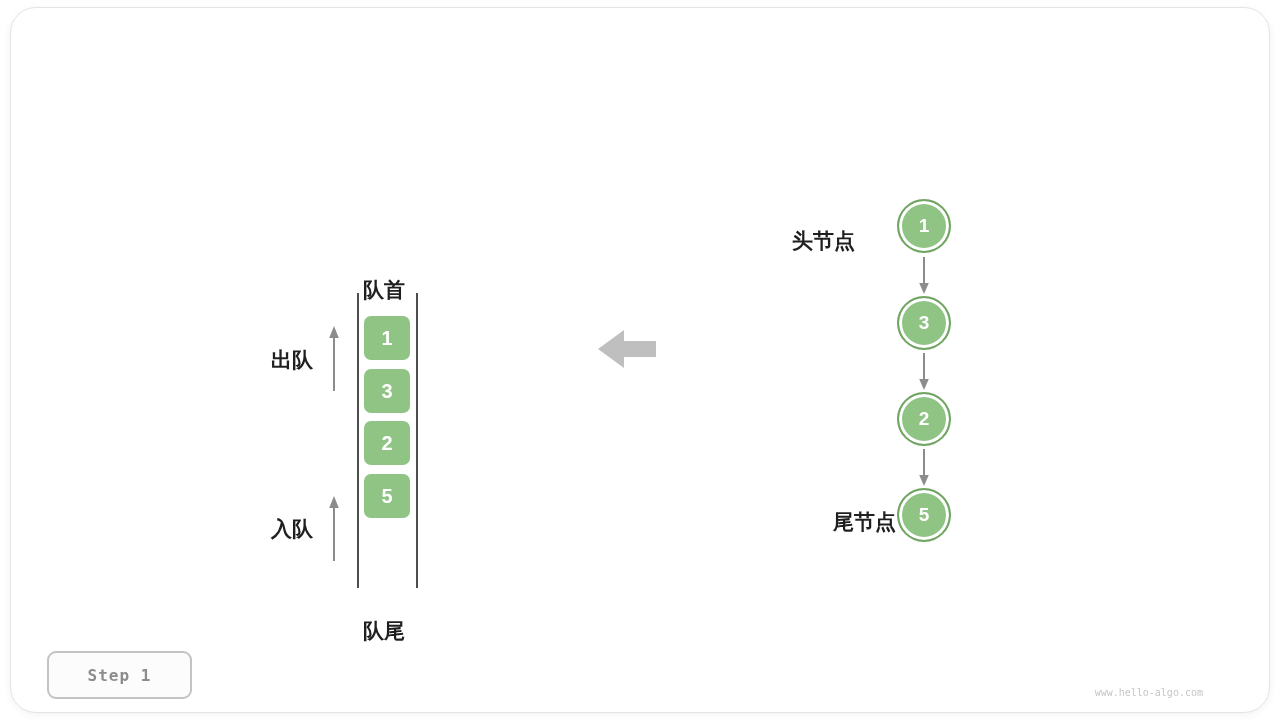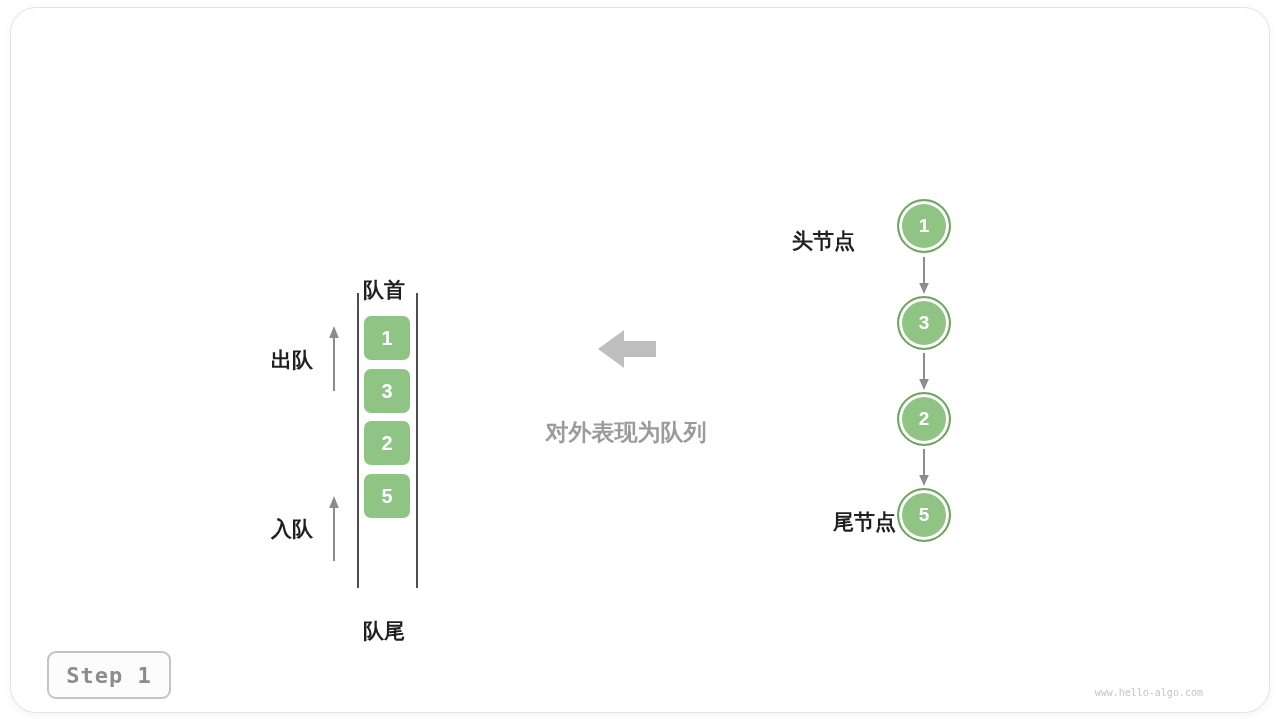--- a/index.html
+++ b/index.html
@@ -46,25 +46,25 @@
     border:2px solid var(--node-border-green);
     box-shadow:inset 0 0 0 3px #ffffff;
     color:#ffffff;font-weight:bold;font-size:19px;
     display:flex;align-items:center;justify-content:center;
   }
   .caption{
     width:360px;text-align:center;color:var(--caption-gray);
     font-weight:bold;font-size:23px;line-height:42px;white-space:nowrap;
   }
   .step-chip{
-    left:36px;top:643px;width:124px;height:48px;
+    left:36px;top:643px;width:145px;height:48px;
     border:2px solid #c3c3c3;border-radius:9px;background:#fcfcfc;
     display:flex;align-items:center;justify-content:center;
     font-family:"DejaVu Sans Mono","Liberation Mono",monospace;
-    font-weight:bold;font-size:22px;color:var(--step-text-gray);
+    font-weight:bold;font-size:16px;color:var(--step-text-gray);
     letter-spacing:1px;
   }
   .watermark{
     right:66px;top:679px;
     font-family:"DejaVu Sans Mono","Liberation Mono",monospace;
     font-size:10px;color:var(--watermark-gray);
   }
   svg{display:block;}
 </style>
 </head>
@@ -99,21 +99,20 @@
       <path d="M8 1 L3.2 13 L12.8 13 Z" fill="currentColor"></path>
     </svg>
   </div>
 
   <div class="abs" style="left:585px;top:318px;">
     <svg width="62" height="46" viewBox="0 0 62 46">
       <polygon points="2,23 28,4 28,15 60,15 60,31 28,31 28,42" fill="var(--block-arrow-gray)"></polygon>
     </svg>
   </div>
   <div class="abs caption" style="left:435px;top:403px;">
-    <div>对外表现为队列</div>
   </div>
 
   <div class="abs cn-label" style="left:781px;top:220px;">头节点</div>
   <div class="abs cn-label" style="left:822px;top:501px;">尾节点</div>
 
   <div class="abs ll-node" style="left:886px;top:191px;">1</div>
   <div class="abs ll-node" style="left:886px;top:288px;">3</div>
   <div class="abs ll-node" style="left:886px;top:384px;">2</div>
   <div class="abs ll-node" style="left:886px;top:480px;">5</div>
 

